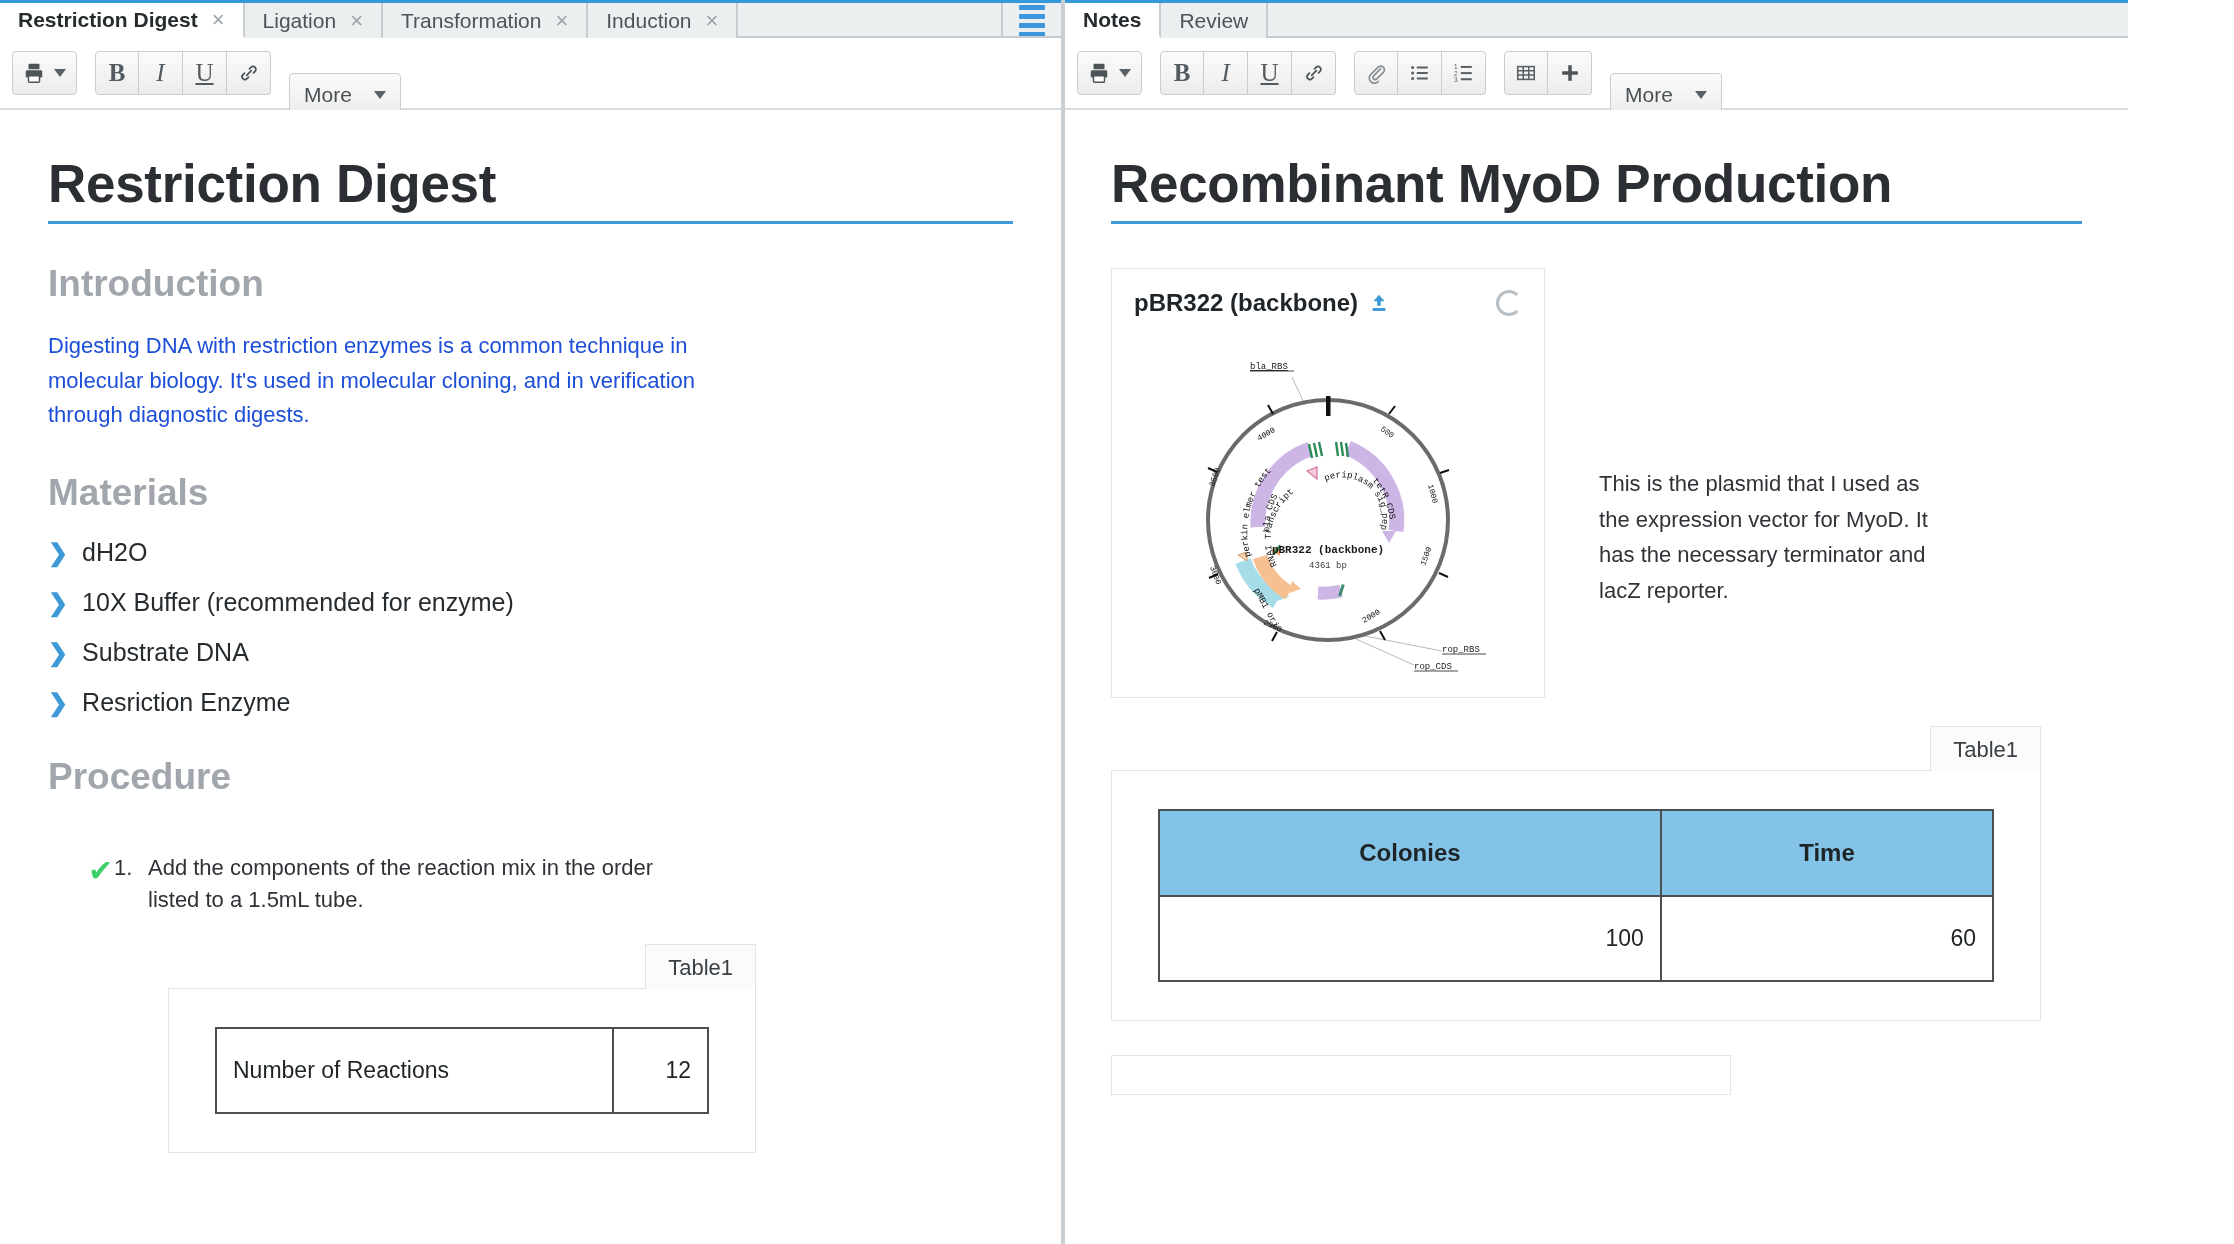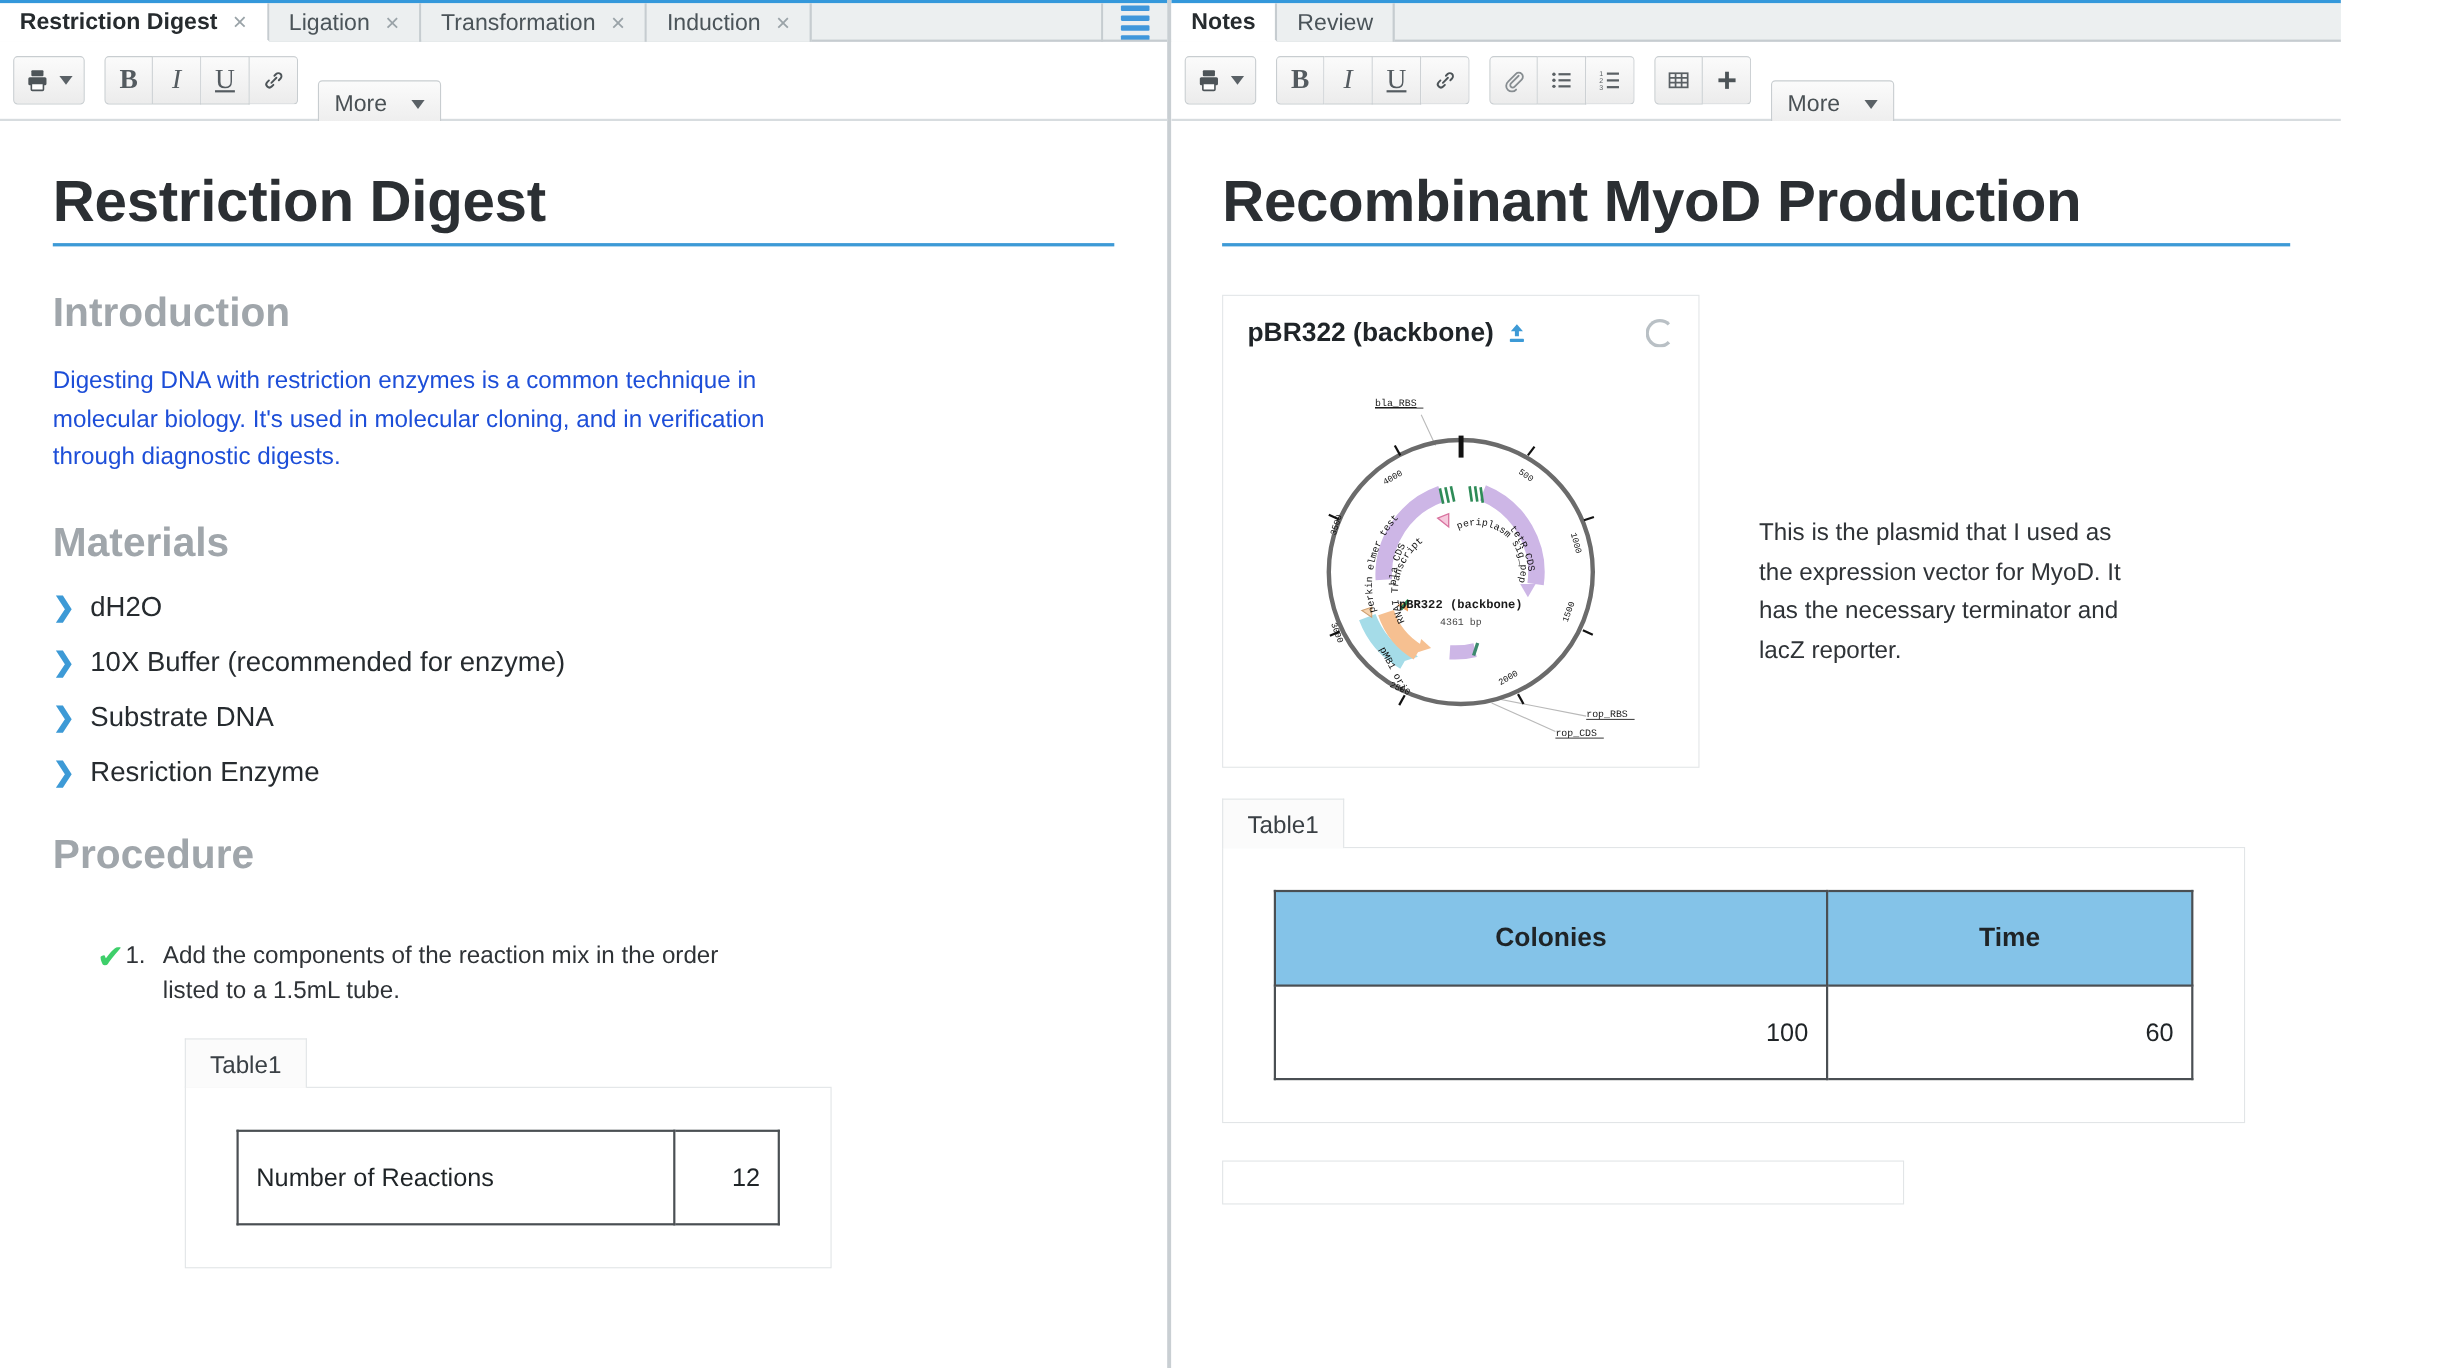--- a/index.html
+++ b/index.html
@@ -148,21 +148,21 @@
     display: inline-block;
     background: #fbfbfb;
     border: 1px solid #e2e5e7;
     border-bottom: none;
     font-size: 22px;
     color: #3a4045;
     padding: 10px 22px 8px 22px;
     position: relative;
     z-index: 2;
   }
-  .table-tab-row { display:flex; justify-content:flex-start; }
+  .table-tab-row { display:flex; justify-content:flex-end; }
   .table-card {
     border: 1px solid #e2e5e7;
     background: #ffffff;
     padding: 38px 46px 38px 46px;
     margin-top: -1px;
   }
   table.grid { border-collapse: collapse; width: 100%; }
   table.grid td, table.grid th {
     border: 2px solid #4a4f53;
     font-size: 23px;

